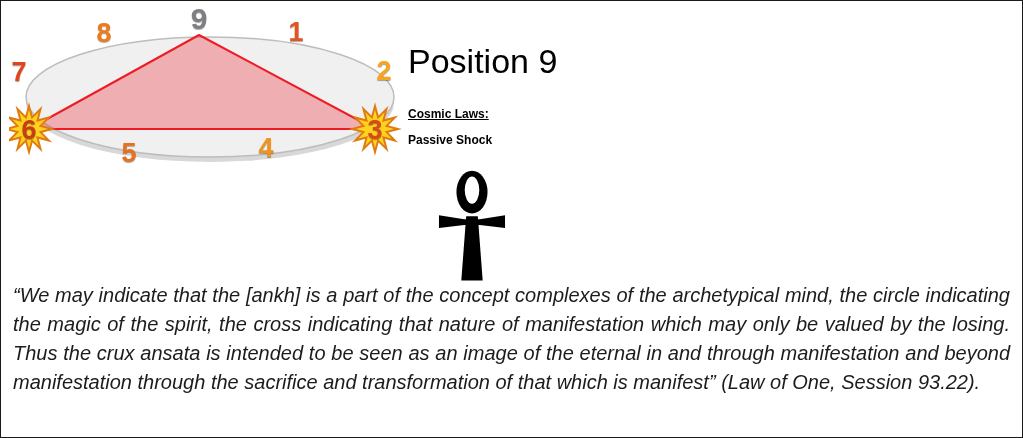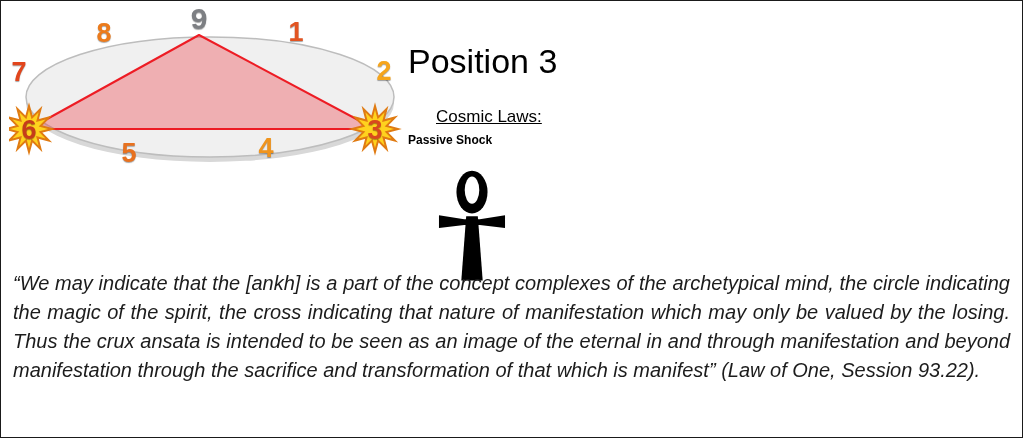--- a/index.html
+++ b/index.html
@@ -25,35 +25,34 @@
     line-height:1;
     user-select:none;
   }
   .title{
     position:absolute;left:407px;top:42px;
     font-size:34px;color:#000;line-height:1.1;
     white-space:nowrap;
   }
   .cosmic-heading{
     position:absolute;left:407px;top:106px;
-    font-size:17px;font-weight:400;color:#000;
+    font-size:12px;font-weight:700;color:#000;
     text-decoration:underline;
     white-space:nowrap;
-    margin-left:28px;
   }
   .cosmic-value{
     position:absolute;left:407px;top:132px;
     font-size:12px;font-weight:600;color:#000;
     white-space:nowrap;
   }
   .ankh{
     position:absolute;left:437px;top:167px;
   }
   .quote{
-    position:absolute;left:12px;right:12px;top:268px;
+    position:absolute;left:12px;right:12px;top:280px;
     font-style:italic;
     font-size:20px;
     line-height:29px;
     text-align:justify;
     color:#1c1c1c;
   }
 </style>
 </head>
 <body>
 
@@ -81,21 +80,21 @@
     <span class="num" style="left: 375px; top: 66px; color: rgb(246, 165, 28);">2</span>
     <span class="num" style="left: 366px; top: 125px; color: rgb(216, 73, 30);">3</span>
     <span class="num" style="left: 257px; top: 143px; color: rgb(240, 148, 29);">4</span>
     <span class="num" style="left: 120px; top: 148px; color: rgb(232, 113, 31);">5</span>
     <span class="num" style="left: 20px; top: 125px; color: rgb(198, 61, 26);">6</span>
     <span class="num" style="left: 10px; top: 67px; color: rgb(226, 69, 28);">7</span>
     <span class="num" style="left: 95px; top: 28px; color: rgb(236, 123, 28);">8</span>
     <span class="num" style="left: 190px; top: 14px; font-size: 30px; color: rgb(125, 127, 131);">9</span>
   </div>
 
-  <div class="title">Position 3</div>
+  <div class="title">Position 9</div>
   <div class="cosmic-heading">Cosmic Laws:</div>
   <div class="cosmic-value">Passive Shock</div>
 
   <div class="ankh">
     <svg viewBox="0 0 70 118" width="68" height="118">
       <ellipse cx="35" cy="23" rx="16" ry="22" fill="#000"></ellipse>
       <ellipse cx="35" cy="21" rx="7.5" ry="14" fill="#fff"></ellipse>
       <polygon points="1,47 27,51 43,51 69,47 69,60 43,57 27,57 1,60" fill="#000"></polygon>
       <polygon points="29,48 41,48 46,114 24,114" fill="#000"></polygon>
     </svg>

